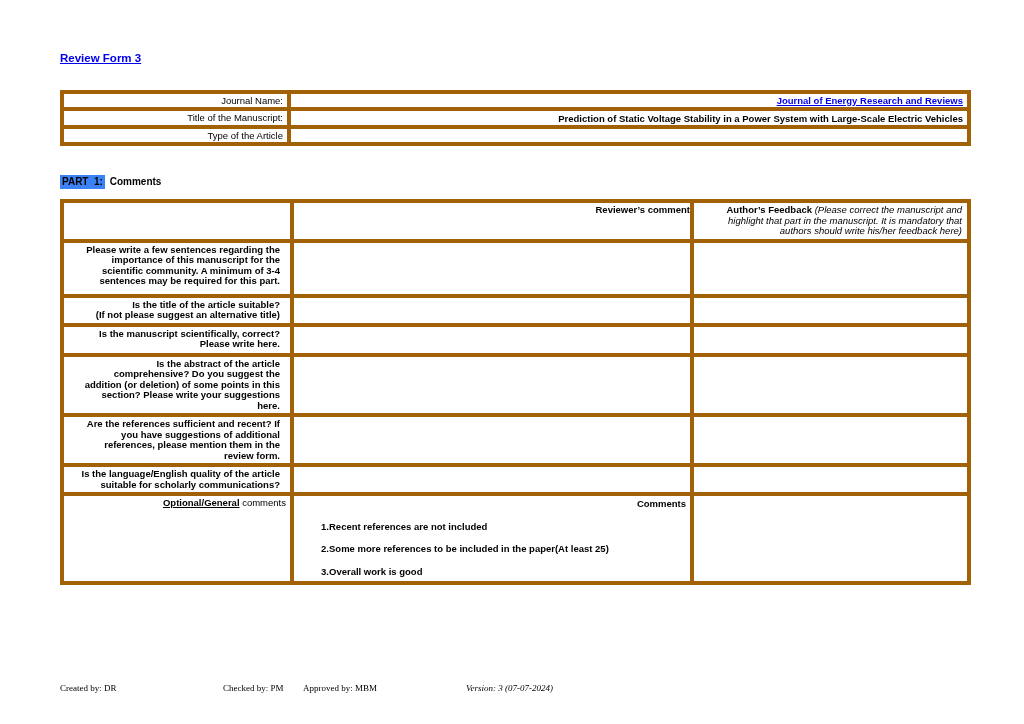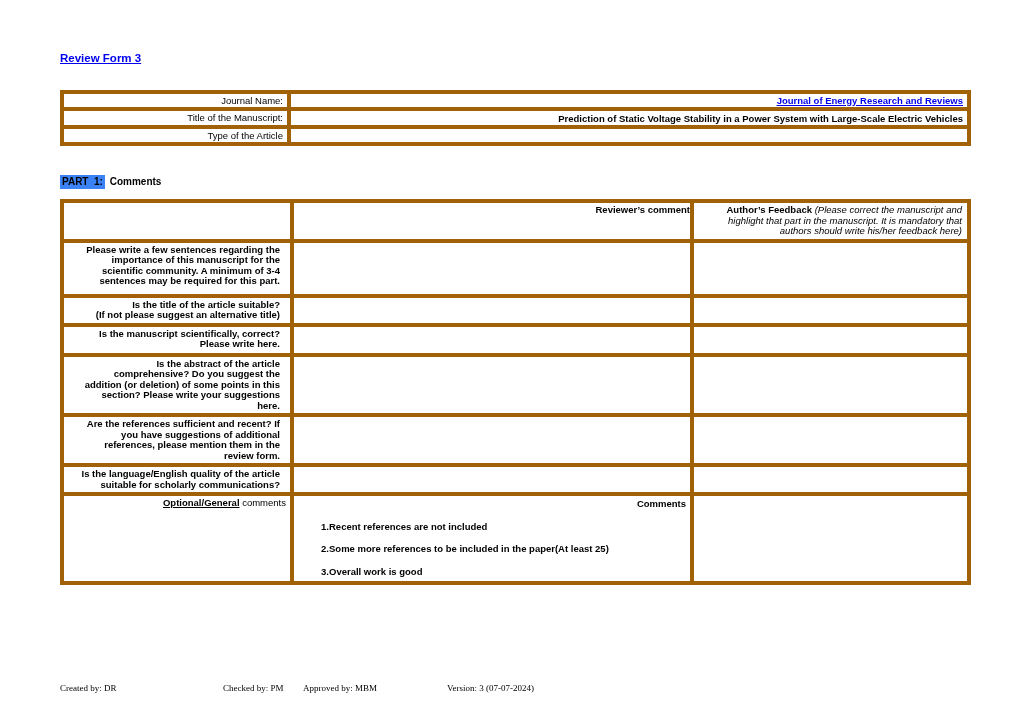--- a/index.html
+++ b/index.html
@@ -56,21 +56,21 @@
   .cmts { padding: 3px 4px; font-weight: bold; }
   .cmt-item { display: flex; margin-top: 12px; }
   .cmt-item .num { width: 31px; flex: 0 0 31px; }
 
   
   .footer { position: absolute; left: 0; top: 683px; width: 1024px; height: 14px; font-family: "Liberation Serif", serif; font-size: 9px; }
   .footer span { position: absolute; top: 0; white-space: nowrap; text-align: right; }
   .f-created  { left: 60px; }
   .f-checked  { left: 187px; margin-left: 36px; }
   .f-approved { left: 303px; }
-  .f-version  { left: 447px; }
+  .f-version  { left: 466px; font-style: italic; }
 </style>
 </head>
 <body>
 
 <div class="page">
 
   <div class="doc-title">Review Form 3</div>
 
   <table class="info-table">
     <colgroup>

